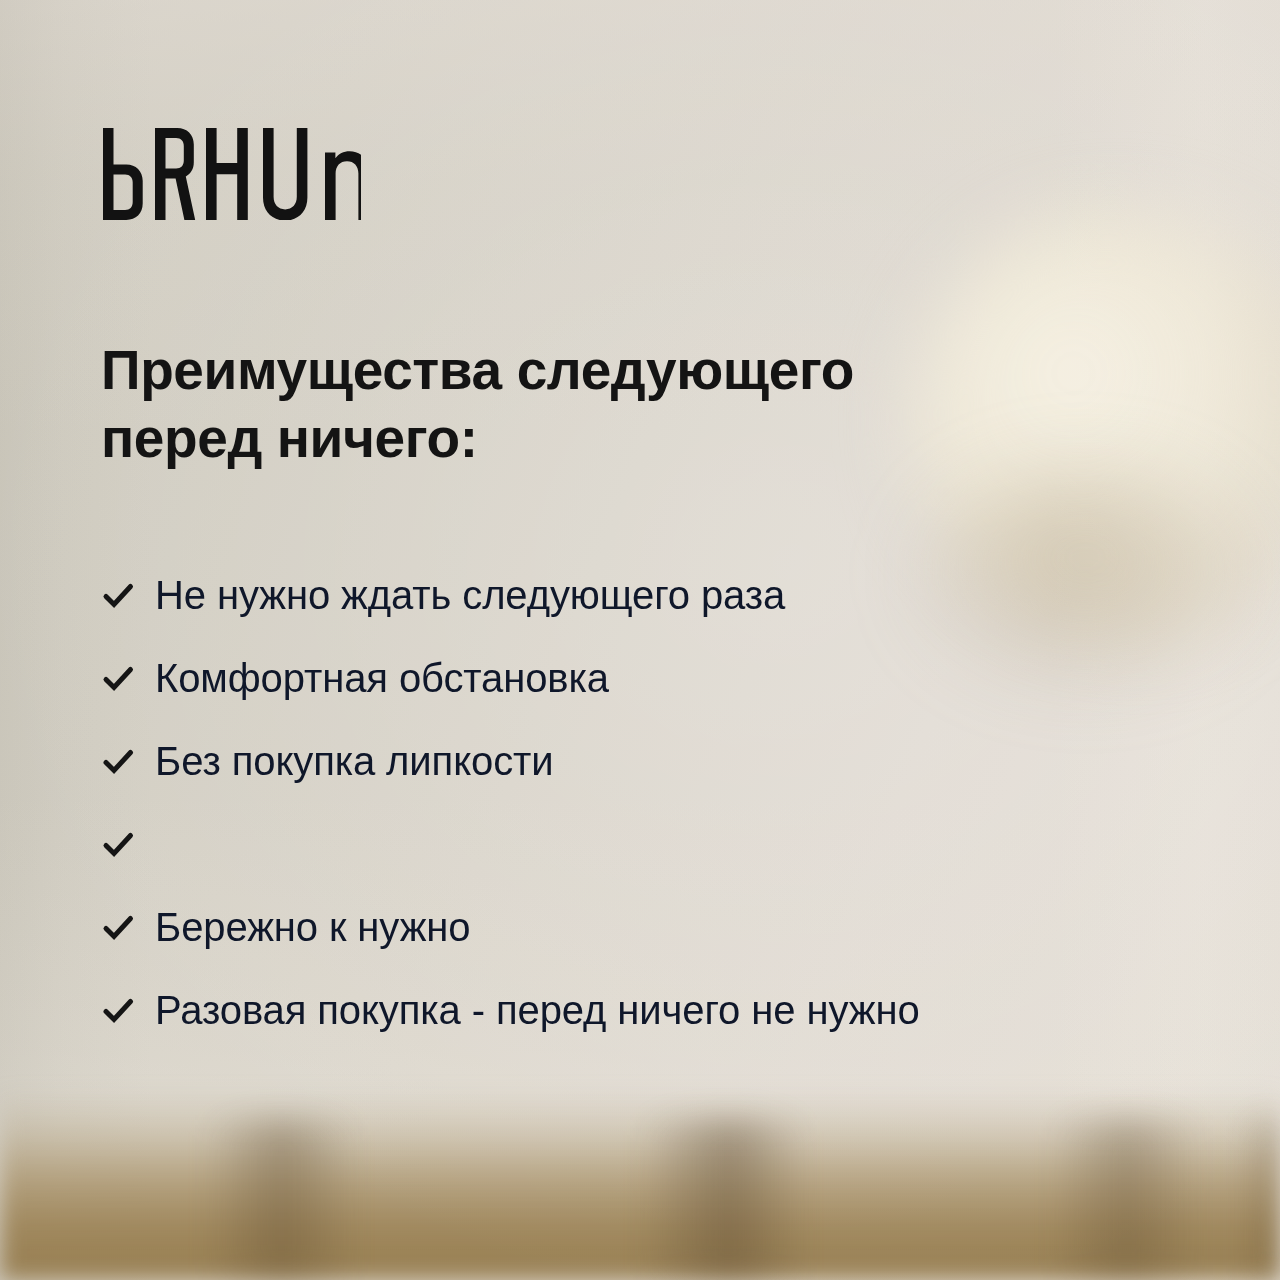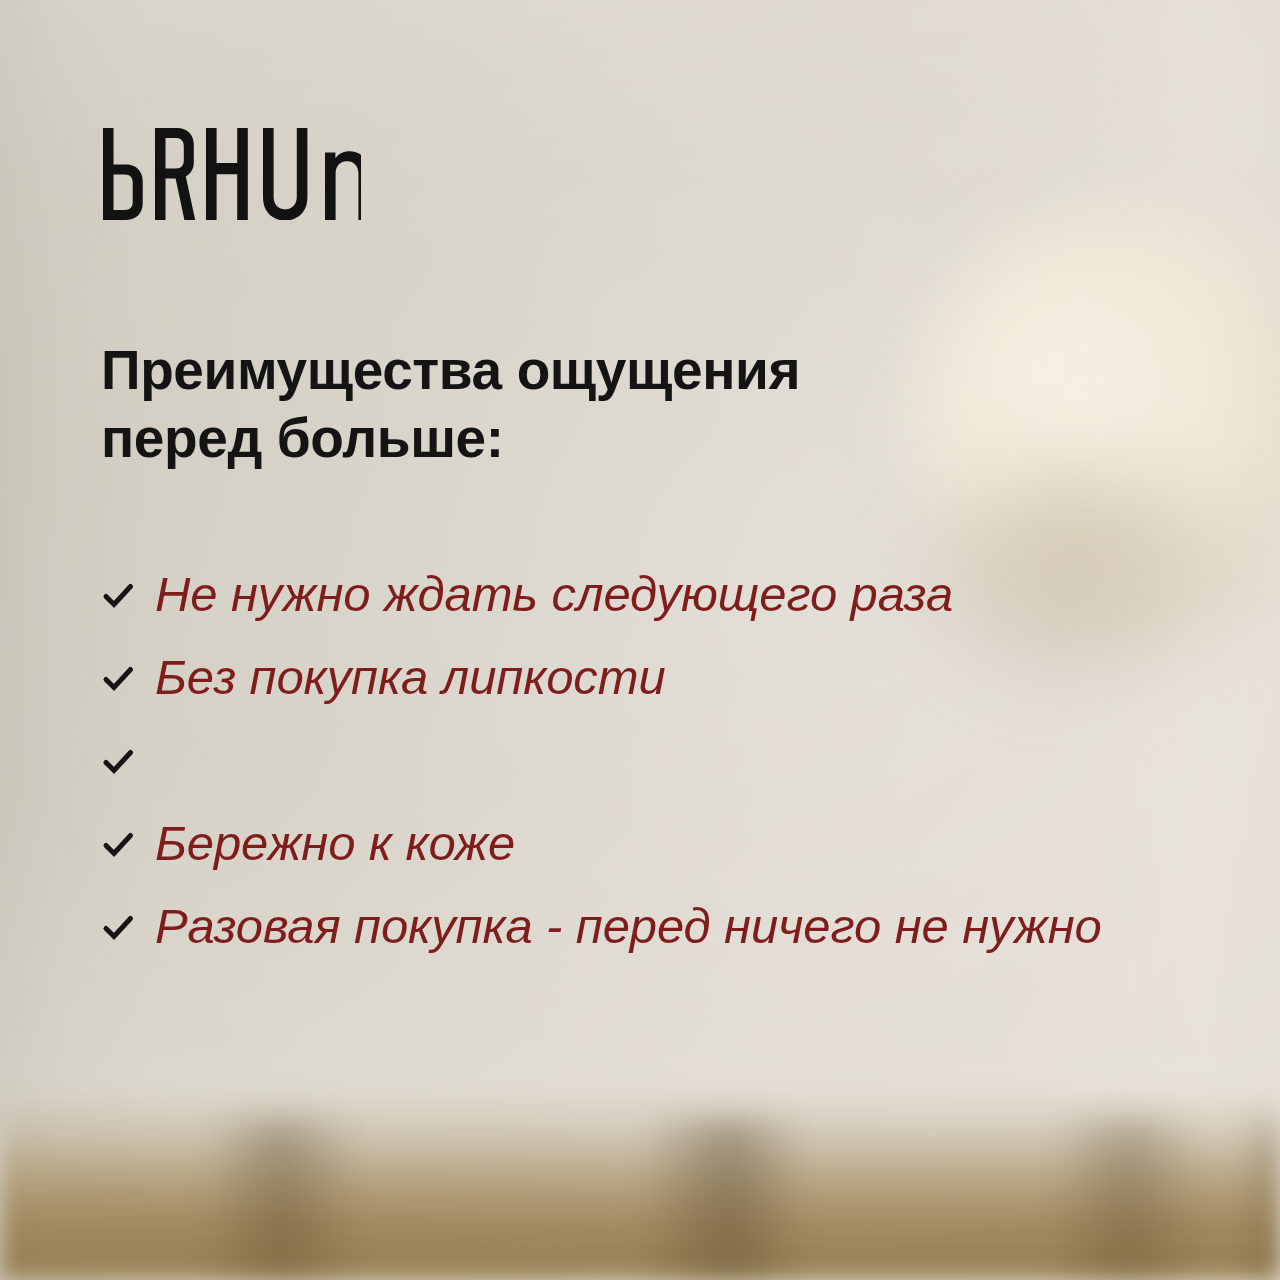--- a/index.html
+++ b/index.html
@@ -191,28 +191,27 @@
   }
   .check-icon {
     flex: 0 0 auto;
     width: 34px;
     height: 34px;
     display: block;
     margin-top: 2px;
   }
   .check-icon svg { display: block; width: 100%; height: 100%; }
   .benefit-label {
-    font-size: 49px;
+    font-size: 40px;
     line-height: 1.05;
     font-weight: 400;
-    color: #7f1d1d;
+    color: #0f172a;
     letter-spacing: -0.1px;
     white-space: nowrap;
     font-family: "Liberation Sans", "DejaVu Sans", sans-serif;
-    font-style: italic;
   }
 </style>
 </head>
 <body>
 
 <div class="canvas">
 
   <div class="bg-layer bg-base"></div>
   <div class="bg-layer bg-vert"></div>
   <div class="bg-object"></div>
@@ -248,35 +247,43 @@
                    c0 13.8 -9 23 -22.2 23 -13.2 0 -22.2 -9.2 -22.2 -23 Z"></path>
 
           <path d="M222 24.6 h10.4 v5.6 c3.2 -4.4 8.2 -7 14.2 -7
                    11.6 0 19.4 8.4 19.4 21.4 V92 h-10.6 V45.6
                    c0 -7.6 -4.4 -12.4 -11.4 -12.4 -7 0 -11.4 4.8 -11.4 12.4 V92 H222 Z"></path>
         </g>
       </svg>
     </div>
 
     <h1 class="headline">
-      <span>Преимущества ощущения</span><br>
-      <span>перед больше:</span>
+      <span>Преимущества следующего</span><br>
+      <span>перед ничего:</span>
     </h1>
 
     <ul class="benefits">
 
       <li class="benefit">
         <span class="check-icon">
           <svg viewBox="0 0 34 34" xmlns="http://www.w3.org/2000/svg">
             <path d="M5 17.5 L13 25.5 L29.5 7.5" fill="none" stroke="#151515" stroke-width="5" stroke-linecap="round" stroke-linejoin="miter"></path>
           </svg>
         </span>
         <span class="benefit-label">Не нужно ждать следующего раза</span>
       </li>
 
+      <li class="benefit">
+        <span class="check-icon">
+          <svg viewBox="0 0 34 34" xmlns="http://www.w3.org/2000/svg">
+            <path d="M5 17.5 L13 25.5 L29.5 7.5" fill="none" stroke="#151515" stroke-width="5" stroke-linecap="round" stroke-linejoin="miter"></path>
+          </svg>
+        </span>
+        <span class="benefit-label">Комфортная обстановка</span>
+      </li>
 
       <li class="benefit">
         <span class="check-icon">
           <svg viewBox="0 0 34 34" xmlns="http://www.w3.org/2000/svg">
             <path d="M5 17.5 L13 25.5 L29.5 7.5" fill="none" stroke="#151515" stroke-width="5" stroke-linecap="round" stroke-linejoin="miter"></path>
           </svg>
         </span>
         <span class="benefit-label">Без покупка липкости</span>
       </li>
 
@@ -287,21 +294,21 @@
           </svg>
         </span>
       </li>
 
       <li class="benefit">
         <span class="check-icon">
           <svg viewBox="0 0 34 34" xmlns="http://www.w3.org/2000/svg">
             <path d="M5 17.5 L13 25.5 L29.5 7.5" fill="none" stroke="#151515" stroke-width="5" stroke-linecap="round" stroke-linejoin="miter"></path>
           </svg>
         </span>
-        <span class="benefit-label">Бережно к коже</span>
+        <span class="benefit-label">Бережно к нужно</span>
       </li>
 
       <li class="benefit">
         <span class="check-icon">
           <svg viewBox="0 0 34 34" xmlns="http://www.w3.org/2000/svg">
             <path d="M5 17.5 L13 25.5 L29.5 7.5" fill="none" stroke="#151515" stroke-width="5" stroke-linecap="round" stroke-linejoin="miter"></path>
           </svg>
         </span>
         <span class="benefit-label">Разовая покупка - перед ничего не нужно</span>
       </li>

